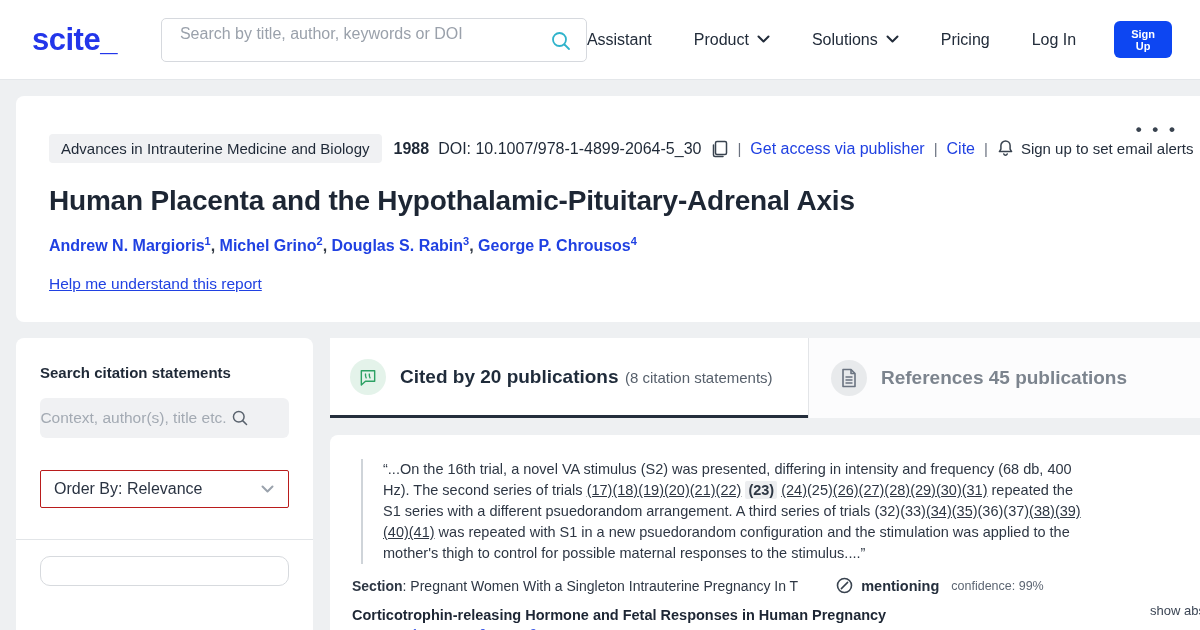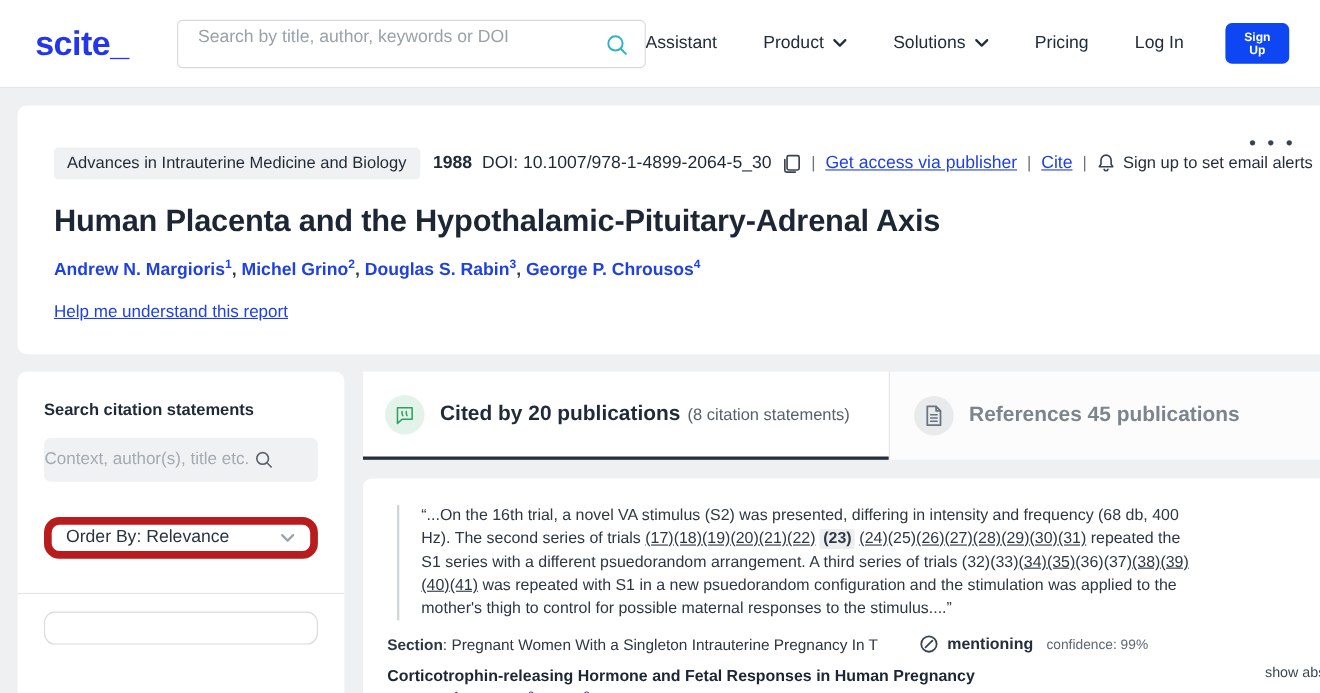--- a/index.html
+++ b/index.html
@@ -44,21 +44,21 @@
     background:#fff; border-radius:8px 0 0 8px; padding:38px 28px 0 33px;
   }
   .meta-row { display:flex; align-items:center; gap:9px; white-space:nowrap; }
   .journal-badge {
     background:#f0f1f3; border-radius:4px; padding:6px 12px;
     font-size:15px; color:#1f2937;
   }
   .meta-year { font-size:16px; font-weight:700; color:#1f2937; margin-left:3px; }
   .meta-doi { font-size:16px; color:#1f2937; }
   .meta-sep { color:#6b7280; font-size:15px; }
-  .meta-link { color:#2041e2; font-size:16px; text-decoration:underline; }
+  .meta-link { color:#2041e2; font-size:16px; }
   .alerts { display:flex; align-items:center; gap:7px; font-size:15px; color:#242e3c; }
   .dots-menu {
     position:absolute; right:22px; top:24px; color:#39434f; font-size:17px;
     letter-spacing:3px; font-weight:700; cursor:pointer;
   }
   .paper-title {
     margin-top:22px; font-size:28px; font-weight:600; color:#1d2634; letter-spacing:-0.2px;
   }
   .authors-row { margin-top:18px; font-size:16px;font-weight:bold; }
   .author-link { color:#2041e2; text-decoration:none; }
@@ -78,21 +78,21 @@
   .sidebar-search {
     margin-top:17px; height:40px; background:#f0f1f3; border-radius:6px;
     display:flex; align-items:center; justify-content:center; gap:4px; position:relative;
   }
   .sidebar-search input {
     border:none; outline:none; background:transparent; font-family:inherit;
     font-size:15.5px; color:#1f2937; width:190px; text-align:right;
   }
   .sidebar-search input::placeholder { color:#a3aab3; }
   .orderby {
-    margin-top:32px; height:38px; border:7px solid #b91c1c; border-radius:14px;
+    margin-top:32px; height:38px; border:1px solid #b91c1c; border-radius:2px;
     background:#fff; display:flex; align-items:center; justify-content:space-between;
     padding:0 14px 0 13px; cursor:pointer;
   }
   .orderby-label { font-size:16px; color:#2a3342; }
   .sidebar-divider { margin-top:31px; border:none; border-top:1px solid #e2e5e8; }
   .sections-heading-row { display:flex; align-items:center; gap:8px; margin-top:27px; }
   .sections-input-sliver {
     margin-top:16px; height:30px; border:1px solid #d7dade; border-radius:10px; background:#fff;
   }
 

